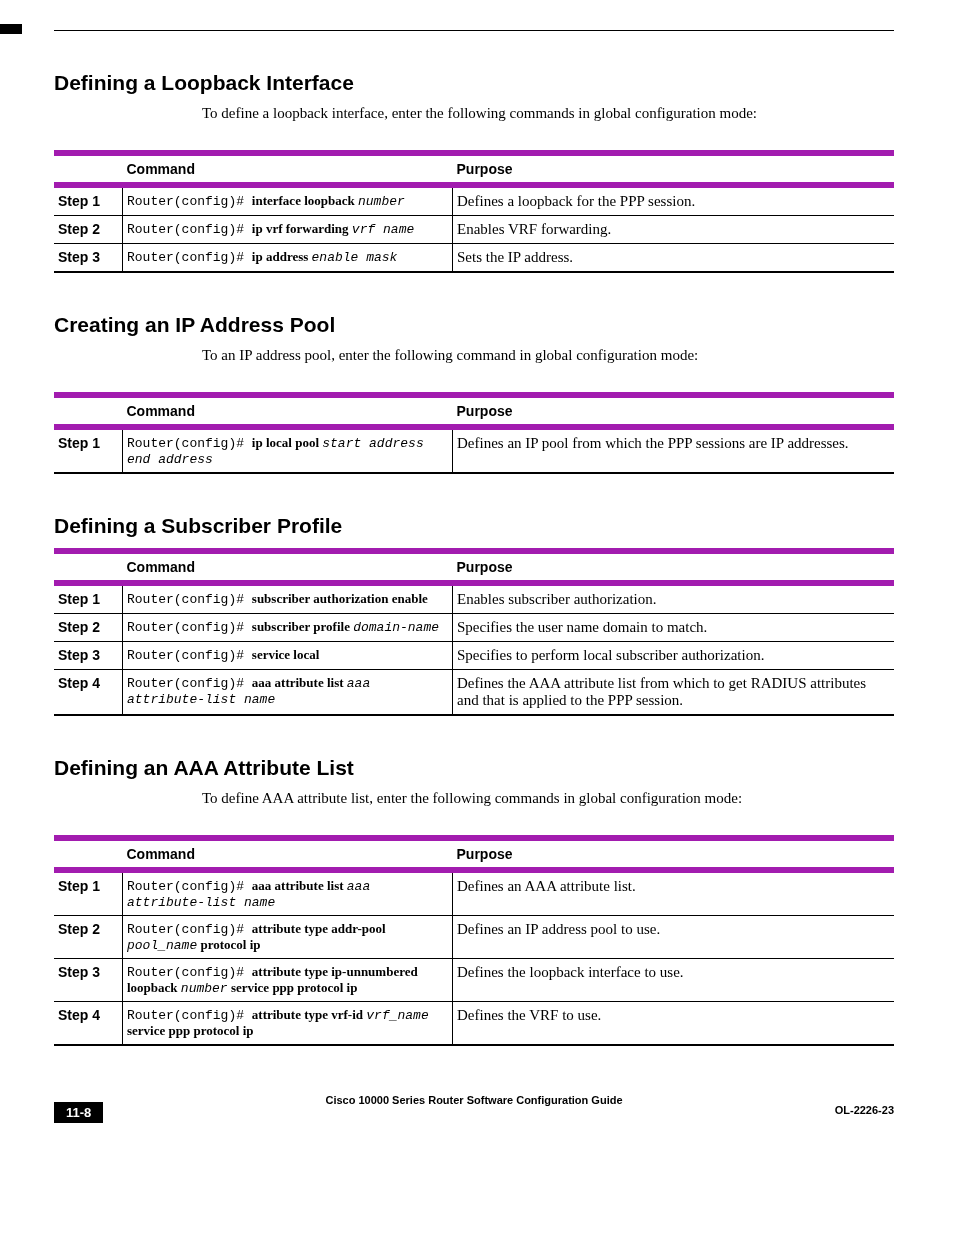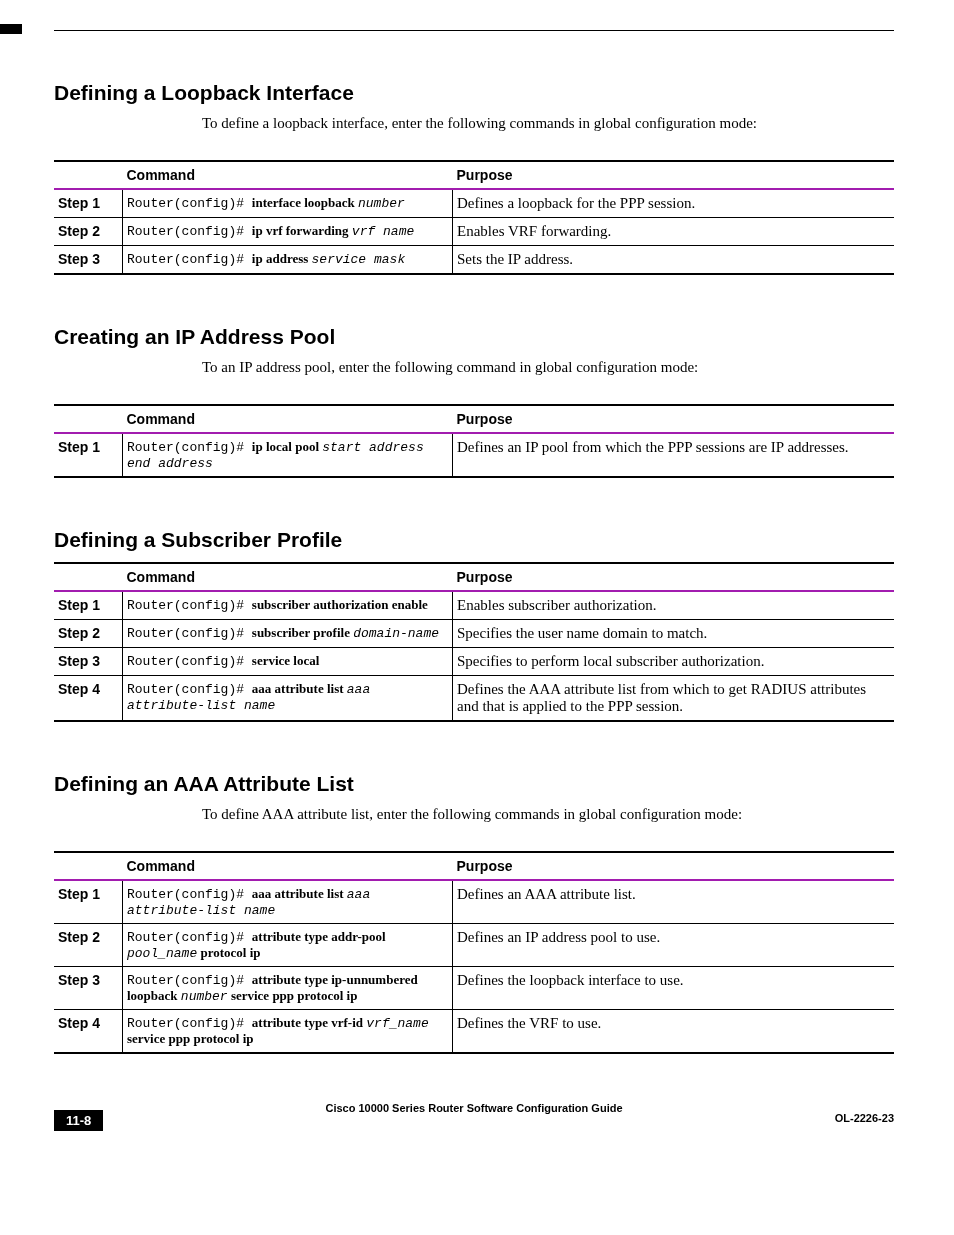--- a/index.html
+++ b/index.html
@@ -34,21 +34,21 @@
     left: 0;
     top: 24px;
     width: 22px;
     height: 10px;
     background: #000;
   }
   .h2 {
     font-family: Arial, Helvetica, sans-serif;
     font-size: 21px;
     font-weight: bold;
-    margin-top: 50px;
+    margin-top: 40px;
     margin-bottom: 10px;
   }
   .h2.first { }
   .intro {
     font-family: "Times New Roman", Times, serif;
     font-size: 15px;
     margin-left: 148px;
     margin-bottom: 28px;
   }
   table.cmd {
@@ -56,21 +56,21 @@
     width: 100%;
     font-size: 14px;
     margin-bottom: 6px;
   }
   table.cmd th, table.cmd td {
     border-bottom: 1px solid #000;
     text-align: left;
     vertical-align: top;
     padding: 5px 4px 5px 4px;
   }
-  table.cmd tr:first-child { border-top: 2px solid #a21caf; }
+  table.cmd tr:first-child { border-top: 6px solid #a21caf; }
   table.cmd thead th {
     font-family: Arial, Helvetica, sans-serif;
     font-weight: bold;
     font-size: 14px;
     border-top: 2px solid #000;
     border-bottom: 1px solid #000;
   }
   table.cmd tr:last-child td { border-bottom: 2px solid #000; }
   .col-step {
     width: 60px;
@@ -150,21 +150,21 @@
             <td class="col-cmd"><span>Router(config)# </span><span class="kw">interface loopback </span><span class="var">number</span><span class="kw"></span></td>
             <td class="col-purpose">Defines a loopback for the PPP session.</td>
           </tr>
           <tr>
             <td class="col-step">Step 2</td>
             <td class="col-cmd"><span>Router(config)# </span><span class="kw">ip vrf forwarding </span><span class="var">vrf name</span><span class="kw"></span></td>
             <td class="col-purpose">Enables VRF forwarding.</td>
           </tr>
           <tr>
             <td class="col-step">Step 3</td>
-            <td class="col-cmd"><span>Router(config)# </span><span class="kw">ip address </span><span class="var">service mask</span><span class="kw"></span></td>
+            <td class="col-cmd"><span>Router(config)# </span><span class="kw">ip address </span><span class="var">enable mask</span><span class="kw"></span></td>
             <td class="col-purpose">Sets the IP address.</td>
           </tr>
         </tbody>
       </table>
       <div class="h2">Creating an IP Address Pool</div>
       <div class="intro">To an IP address pool, enter the following command in global configuration mode:</div>
       <table class="cmd">
         <thead>
           <tr>
             <th class="col-step">&nbsp;</th>

